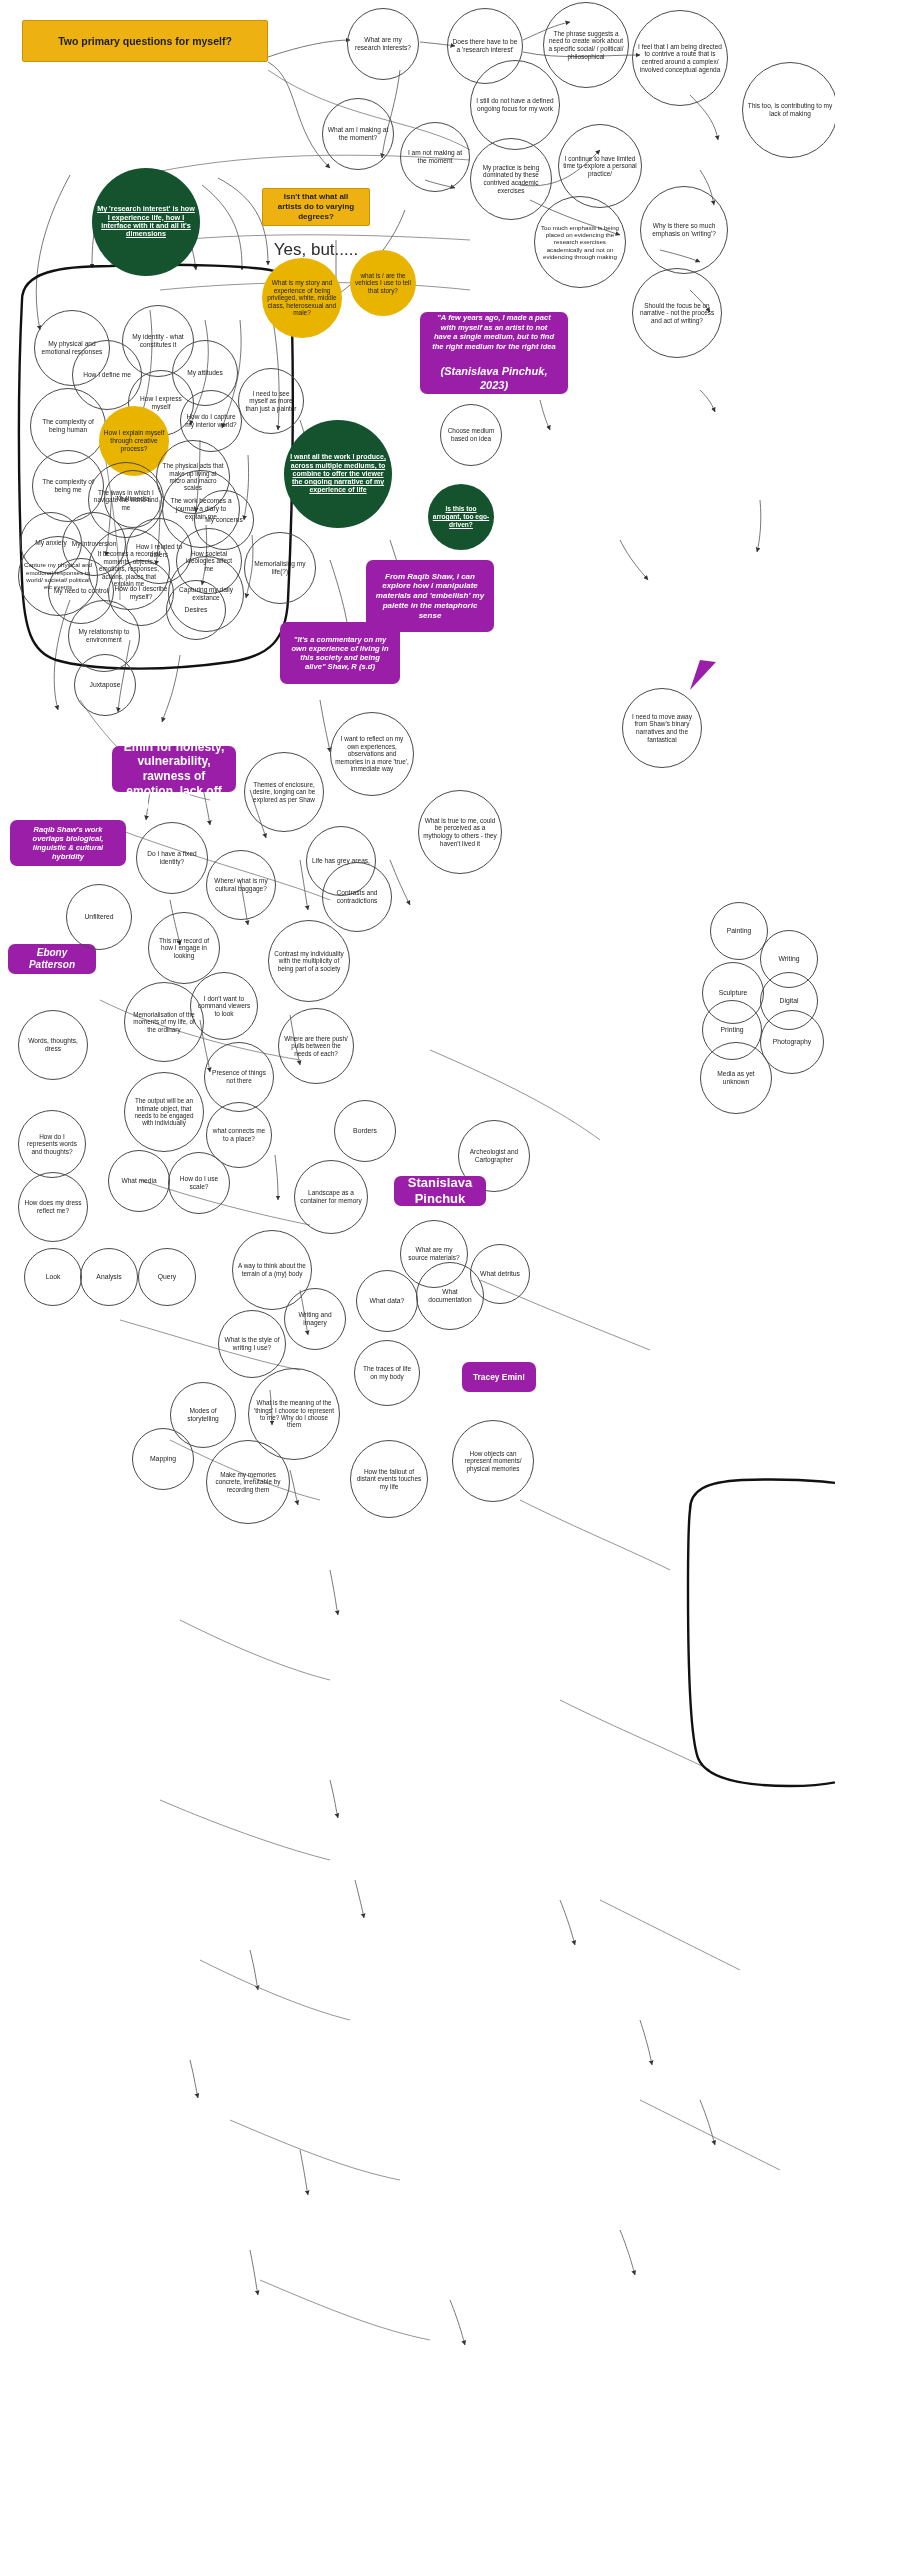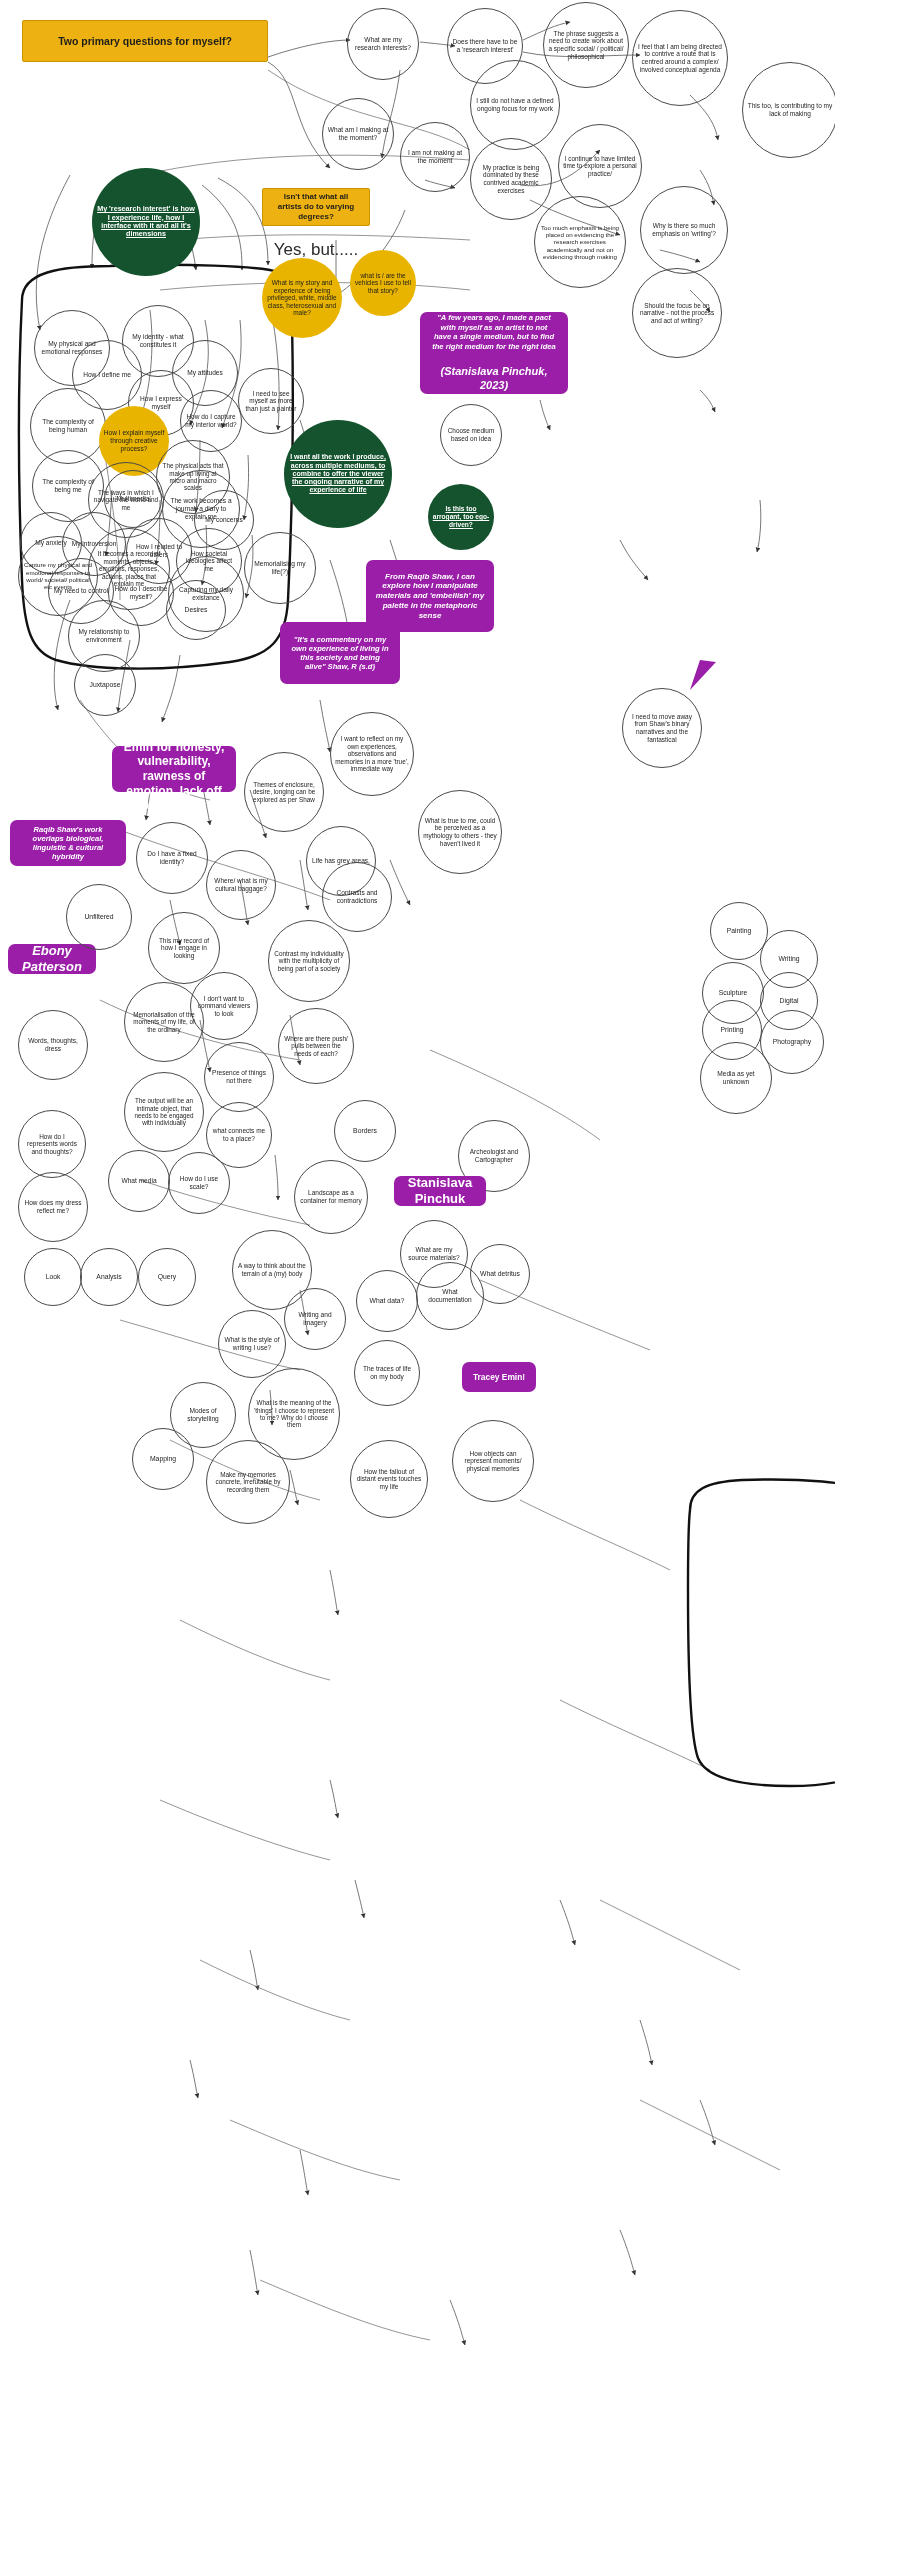--- a/index.html
+++ b/index.html
@@ -212,21 +212,21 @@
   <div class="node circle" style="left:18px;top:536px;width:80px;height:80px;font-size:6.2px;">Capture my physical and emotional responses to world/ societal/ political etc events</div>
   <div class="node circle" style="left:168px;top:556px;width:76px;height:76px;font-size:6.5px;">Capturing my daily existance</div>
   <div class="node circle" style="left:244px;top:532px;width:72px;height:72px;font-size:6.6px;">Memorialising my life(?)</div>
 
   <div class="node box purple" style="left:366px;top:560px;width:128px;height:72px;font-size:8px;">From Raqib Shaw, I can explore how I manipulate materials and 'embellish' my palette in the metaphoric sense</div>
   <div class="node box purple" style="left:280px;top:622px;width:120px;height:62px;font-size:7.6px;">"It's a commentary on my own experience of living in this society and being alive" Shaw, R (s.d)</div>
 
   <div class="node circle" style="left:74px;top:654px;width:62px;height:62px;font-size:6.8px;">Juxtapose</div>
   <div class="node box purple nonitalic" style="left:112px;top:746px;width:124px;height:46px;font-size:12px;">Look to Tracey Emin for honesty, vulnerability, rawness of emotion, lack off boundaries</div>
   <div class="node box purple" style="left:10px;top:820px;width:116px;height:46px;font-size:7.6px;">Raqib Shaw's work overlaps biological, linguistic &amp; cultural hybridity</div>
-  <div class="node box purple" style="left:8px;top:944px;width:88px;height:30px;font-size:13px;">Ebony Patterson</div>
+  <div class="node box purple" style="left:8px;top:944px;width:88px;height:30px;font-size:10px;">Ebony Patterson</div>
 
   <div class="node circle" style="left:622px;top:688px;width:80px;height:80px;font-size:6.5px;">I need to move away from Shaw's binary narratives and the fantastical</div>
   <div class="node circle" style="left:330px;top:712px;width:84px;height:84px;font-size:6.4px;">I want to reflect on my own experiences, observations and memories in a more 'true', immediate way</div>
   <div class="node circle" style="left:418px;top:790px;width:84px;height:84px;font-size:6.4px;">What is true to me, could be perceived as a mythology to others - they haven't lived it</div>
   <div class="node circle" style="left:244px;top:752px;width:80px;height:80px;font-size:6.4px;">Themes of enclosure, desire, longing can be explored as per Shaw</div>
   <div class="node circle" style="left:306px;top:826px;width:70px;height:70px;font-size:6.6px;">Life has grey areas,</div>
   <div class="node circle" style="left:322px;top:862px;width:70px;height:70px;font-size:6.6px;">Contrasts and contradictions</div>
   <div class="node circle" style="left:136px;top:822px;width:72px;height:72px;font-size:6.6px;">Do I have a fixed identity?</div>
   <div class="node circle" style="left:206px;top:850px;width:70px;height:70px;font-size:6.5px;">Where/ what is my cultural baggage?</div>
   <div class="node circle" style="left:268px;top:920px;width:82px;height:82px;font-size:6.4px;">Contrast my individuality with the multiplicity of being part of a society</div>

